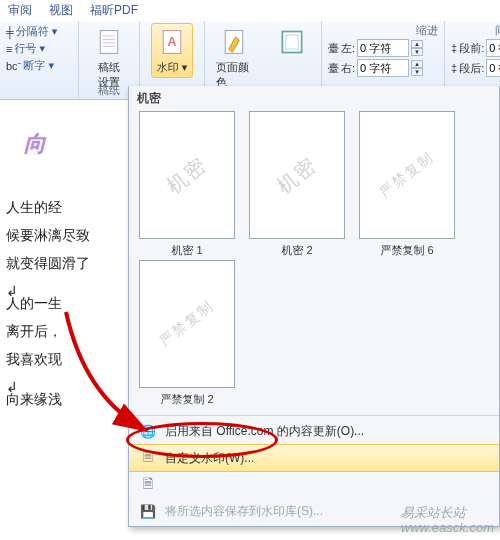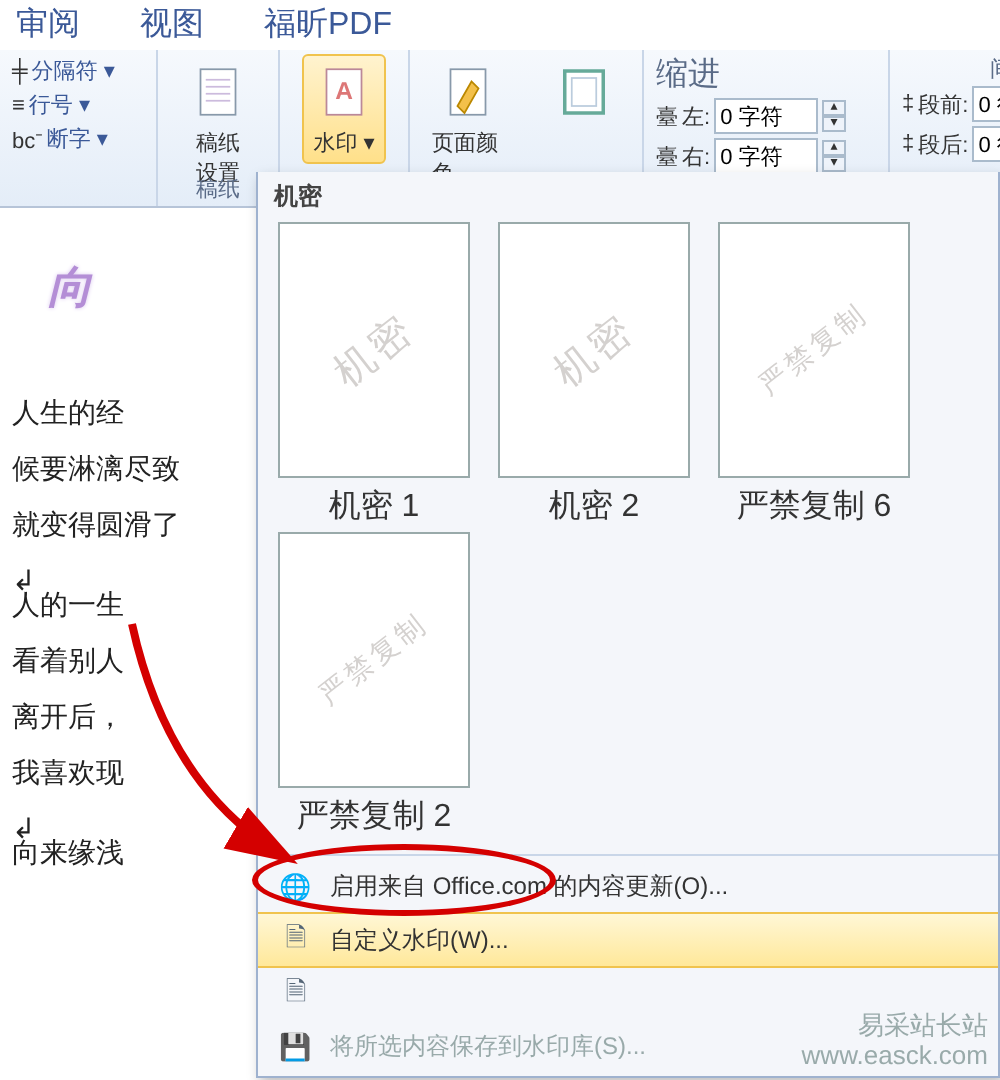--- a/index.html
+++ b/index.html
@@ -1,41 +1,41 @@
 <!DOCTYPE html>
 <html><head>
 <meta charset="utf-8">
 <style>
 html,body{margin:0;padding:0;font-family:"Microsoft YaHei","SimSun",sans-serif;font-size:12px;background:#fff;color:#333;width:500px;height:540px;overflow:hidden;position:relative}
-.ribbon-tabs{display:flex;gap:30px;padding:2px 8px;font-size:16px;color:#3b5998}
+.ribbon-tabs{display:flex;gap:17px;padding:2px 8px;font-size:12px;color:#3b5998}
 .ribbon{display:flex;background:linear-gradient(#f6f9fd,#e4edf8);border-bottom:1px solid #b6c4d8;height:78px}
 .rgroup{border-right:1px solid #c9d6e8;padding:2px 6px 0;display:flex;flex-direction:column;align-items:center;position:relative;min-width:48px}
 .rgroup .glabel{position:absolute;bottom:1px;left:0;right:0;text-align:center;font-size:11px;color:#5a6b87}
 .bigbtn{display:flex;flex-direction:column;align-items:center;gap:2px;padding:2px 4px;border:1px solid transparent;border-radius:3px;cursor:default}
 .bigbtn.active{background:linear-gradient(#fff3cf,#ffe08a);border-color:#f0c34e}
 .bigbtn .ico{width:32px;height:32px;display:flex;align-items:center;justify-content:center}
 .mini-row{display:flex;align-items:center;gap:2px;font-size:11px;margin:1px 0;white-space:nowrap}
 .mini-row input{width:46px;height:16px;font-size:11px;border:1px solid #abc;padding:0 2px}
 .spin{width:12px;height:16px;display:flex;flex-direction:column}
 .spin div{flex:1;border:1px solid #abc;font-size:7px;line-height:6px;text-align:center;background:#eef3fa}
 .doc{position:absolute;left:0;top:110px;width:130px;padding:4px 6px;font-family:"SimSun";font-size:14px;line-height:2;color:#222}
 .doc .h1{font-size:22px;color:#b48ed6;font-style:italic;font-weight:bold;margin:8px 0 28px 18px;text-shadow:0 0 2px #d9c7ee}
 .gallery{position:absolute;left:128px;top:86px;right:0;background:#f4f6fa;border:1px solid #9fb2cf;border-top:none;box-shadow:2px 3px 6px rgba(0,0,0,.25)}
 .ghdr{font-size:12px;font-weight:bold;padding:4px 8px;color:#444}
 .grow{display:flex;gap:14px;padding:0 10px 2px}
 .gitem{display:flex;flex-direction:column;align-items:center;gap:4px}
 .thumb{width:94px;height:126px;background:#fff;border:1px solid #9aa;display:flex;align-items:center;justify-content:center;position:relative;overflow:hidden}
 .wm{color:#d4d1cf;font-size:20px;transform:rotate(-38deg);letter-spacing:2px;white-space:nowrap}
-.cap{font-size:16px;color:#333}
+.cap{font-size:11px;color:#333}
 .menu{border-top:1px solid #c9d6e8;padding:2px 0}
 .mitem{display:flex;align-items:center;gap:8px;padding:4px 10px;font-size:12px;color:#333}
 .mitem.hl{background:linear-gradient(#fff7d6,#ffe89a);border:1px solid #f0c34e;border-left:none;border-right:none}
 .mitem.dis{color:#9aa}
 .mico{width:18px;height:18px;display:flex;align-items:center;justify-content:center;font-size:13px;color:#567}
-.brand{position:absolute;right:6px;bottom:4px;text-align:right;font-size:13px;color:#9aa;line-height:1.2;}
+.brand{position:absolute;right:6px;bottom:4px;font-size:13px;color:#9aa;line-height:1.2;font-style:italic}
 svg.icon{width:28px;height:28px}
 .tiny{font-size:11px;color:#3b5998}
 .arrow-annot{position:absolute;left:54px;top:304px;pointer-events:none}
 .circle-annot{position:absolute;left:126px;top:422px;width:146px;height:30px;border:3px solid #d40000;border-radius:50%;pointer-events:none}
 </style>
 </head>
 <body>
 
 <div class="ribbon-tabs">
   <span>审阅</span>
@@ -100,21 +100,21 @@
     <div class="bigbtn">
       <div class="ico">
           <svg class="icon" viewBox="0 0 32 32">
             <rect x="5" y="4" width="22" height="24" fill="#fff" stroke="#6a9" stroke-width="2"></rect>
             <rect x="9" y="8" width="14" height="16" fill="none" stroke="#bcd"></rect>
           </svg>
         </div>
     </div>
   </div>
   <div class="rgroup" style="align-items:flex-start;min-width:110px">
-    <div style="font-size:16px;color:#5a6b87;width:100%;text-align:left">缩进</div>
+    <div style="font-size:11px;color:#5a6b87;width:100%;text-align:right">缩进</div>
     <div class="mini-row">
         <span>臺</span>
         <span>左:</span>
         <input value="0 字符" style="">
         <div class="spin">
           <div>▴</div>
           <div>▾</div>
         </div>
       </div>
     <div class="mini-row">
@@ -142,21 +142,20 @@
   </div>
 </div>
 
 <div class="doc">
   <div class="h1">向</div>
   <div>人生的经</div>
   <div>候要淋漓尽致</div>
   <div>就变得圆滑了</div>
   <div style="height:12px">↲</div>
   <div>人的一生</div>
-  <div>看着别人</div>
   <div>离开后，</div>
   <div>我喜欢现</div>
   <div style="height:12px">↲</div>
   <div>向来缘浅</div>
 </div>
 
 <div class="gallery">
   <div class="ghdr">机密</div>
   <div class="grow">
     <div class="gitem">

